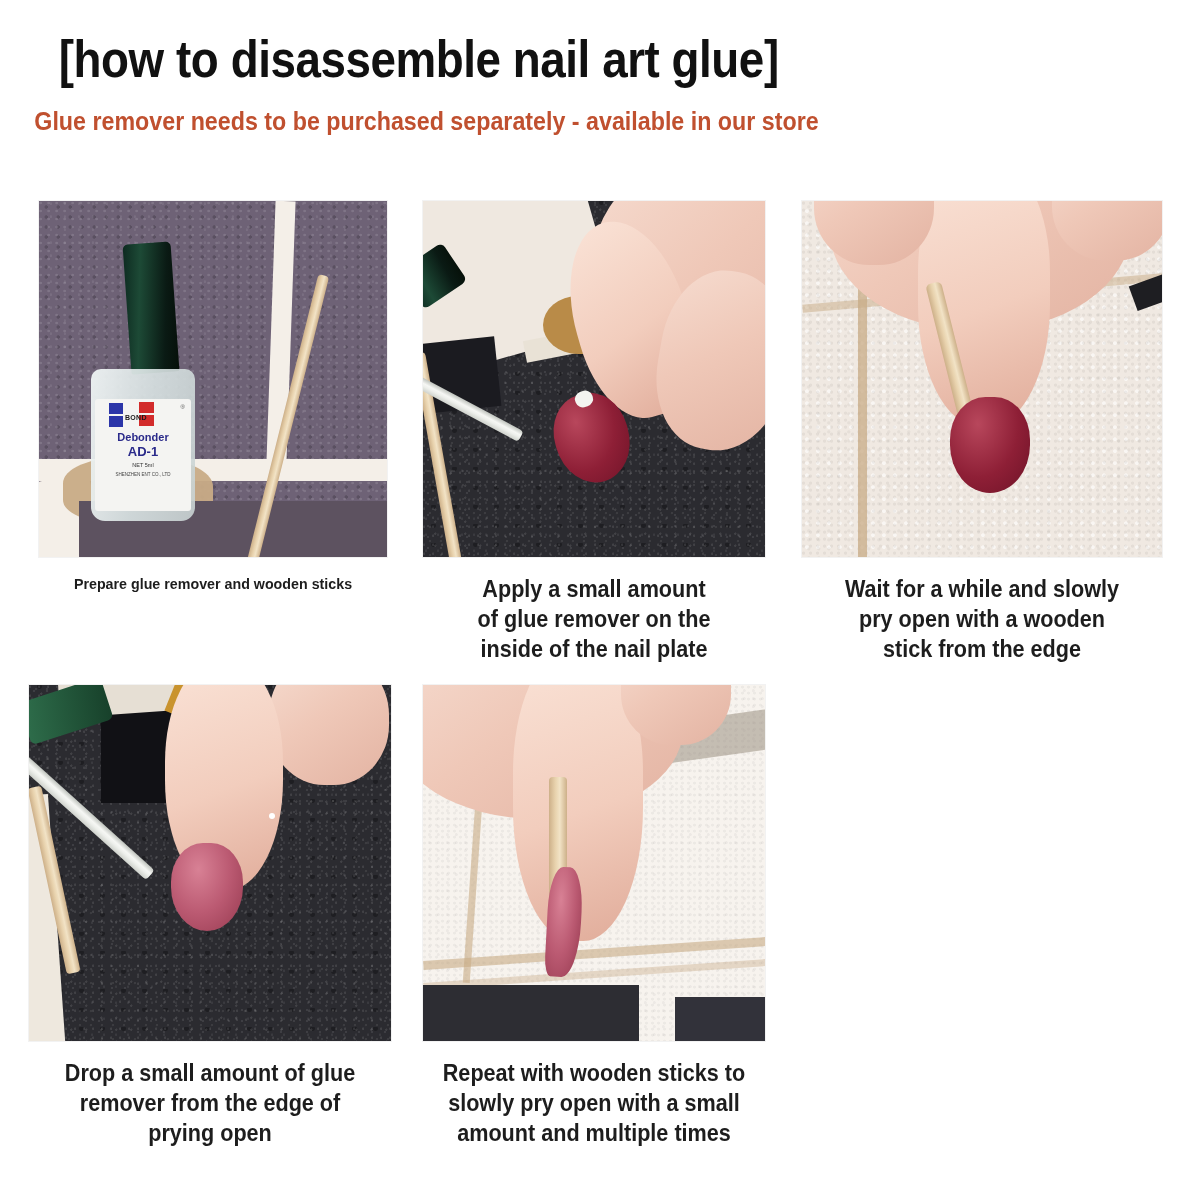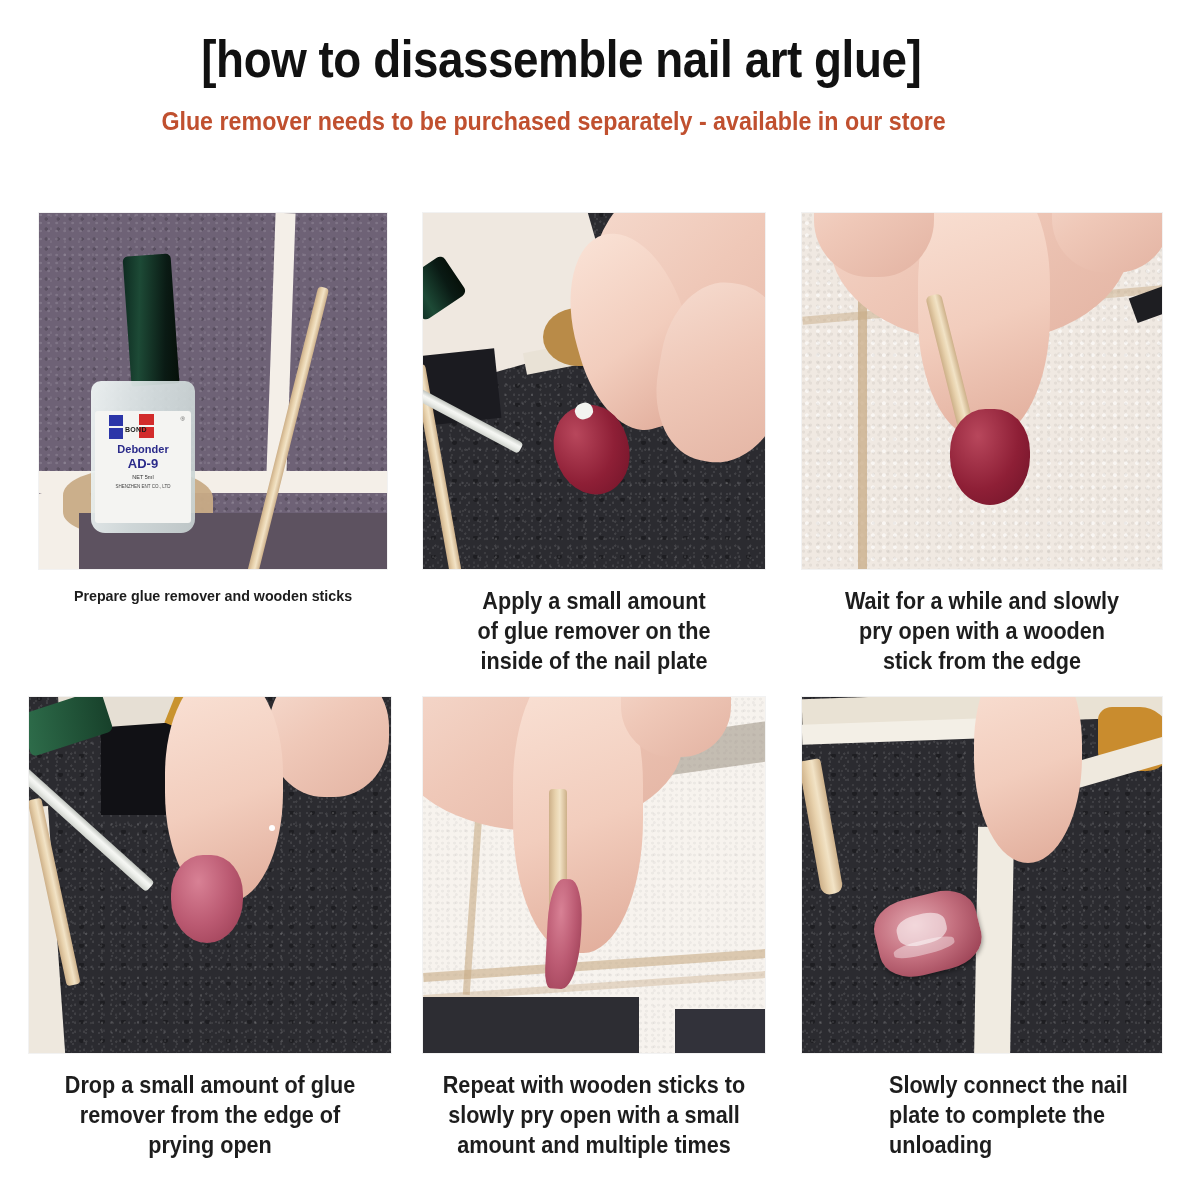--- a/index.html
+++ b/index.html
@@ -17,21 +17,21 @@
     width: 1200px;
     height: 1200px;
     background: #ffffff;
   }
 
   
   .header {
     position: absolute;
     top: 0; left: 0;
     width: 980px;
-    text-align: right;
+    text-align: left;
     padding-top: 30px;
   }
 
   .main-title {
     font-size: 52px;
     font-weight: bold;
     color: #111111;
     letter-spacing: -0.5px;
     line-height: 1.15;
     transform: scaleX(0.88);
@@ -46,21 +46,21 @@
     color: #C0502F;
     line-height: 1.2;
     transform: scaleX(0.93);
     transform-origin: center;
     white-space: nowrap;
   }
 
   
   .grid {
     position: absolute;
-    top: 212px;
+    top: 200px;
     left: 0;
     width: 1200px;
   }
 
   .row {
     position: relative;
     width: 1200px;
     height: 476px;
   }
   .row2 { height: 470px; }
@@ -239,21 +239,21 @@
           <div class="bottle-label" style="left:56px;top:198px;width:96px;height:112px;border-radius:3px;">
             <div style="position:relative;height:30px;">
               <div class="sq" style="left:14px;top:4px;width:14px;height:11px;background:#2b35a8;"></div>
               <div class="sq" style="left:14px;top:17px;width:14px;height:11px;background:#2b35a8;"></div>
               <div class="sq" style="left:44px;top:3px;width:15px;height:11px;background:#d22b2b;"></div>
               <div class="sq" style="left:44px;top:16px;width:15px;height:11px;background:#d22b2b;"></div>
               <div class="lbl-brand" style="position:absolute;left:30px;top:15px;">BOND</div>
               <div style="position:absolute;right:6px;top:5px;font-size:6px;color:#555;">®</div>
             </div>
             <div class="lbl-deb" style="margin-top:2px;">Debonder</div>
-            <div class="lbl-ad" style="margin-top:1px;">AD-9</div>
+            <div class="lbl-ad" style="margin-top:1px;">AD-1</div>
             <div class="lbl-net" style="margin-top:3px;">NET 5ml</div>
             <div class="lbl-co" style="margin-top:4px;">SHENZHEN ENT CO., LTD</div>
           </div>
         </div>
         <div class="caption cap-small" style="left:0;top:374px;width:350px;">Prepare glue remover and wooden sticks</div>
       </div>
 
       <div class="cell" style="left:801px;width:362px;">
         <div class="photo" style="width:362px;height:358px;">
           <div class="tex-cream"></div>
@@ -360,40 +360,15 @@
 
           <div style="position:absolute;left:240px;top:128px;width:6px;height:6px;background:#fff;border-radius:50%;"></div>
         </div>
         <div class="caption cap-big" style="left:0;top:374px;width:364px;">
           <div>Drop a small amount of glue</div>
           <div>remover from the edge of</div>
           <div>prying open</div>
         </div>
       </div>
 
-      <div class="cell" style="left:801px;width:362px;">
-        <div class="photo" style="width:362px;height:358px;">
-          <div class="tex-dark"></div>
-
-          <div style="position:absolute;left:0;top:-4px;width:362px;height:30px;background:#e9e2d4;transform:rotate(-2deg);"></div>
-          <div style="position:absolute;left:0;top:24px;width:210px;height:20px;background:#f3efe6;transform:rotate(-2deg);"></div>
-          <div style="position:absolute;left:174px;top:130px;width:36px;height:240px;background:#f0ebe1;transform:rotate(1deg);"></div>
-          <div style="position:absolute;left:296px;top:10px;width:70px;height:64px;background:#c98c2e;border-radius:20% 40% 30% 30%;"></div>
-          <div style="position:absolute;left:272px;top:52px;width:96px;height:26px;background:#efe9de;transform:rotate(-16deg);"></div>
-
-          <div class="stick" style="left:8px;top:62px;width:22px;height:136px;transform:rotate(-10deg);border-radius:4px 4px 9px 9px;"></div>
-
-          <div class="skin2" style="left:172px;top:-46px;width:108px;height:212px;border-radius:44% 44% 50% 50%;"></div>
-
-          <div style="position:absolute;left:74px;top:198px;width:104px;height:78px;border-radius:34% 34% 36% 36%;background:radial-gradient(ellipse at 40% 35%, #e3a8b0 0%, #c4707f 45%, #8f3347 100%);transform:rotate(-14deg);box-shadow:0 2px 5px rgba(0,0,0,.45);">
-            <div style="position:absolute;left:22px;top:18px;width:50px;height:30px;border-radius:40%;background:rgba(255,255,255,.55);"></div>
-            <div style="position:absolute;left:14px;top:44px;width:62px;height:14px;border-radius:40%;background:rgba(255,255,255,.40);"></div>
-          </div>
-        </div>
-        <div class="caption cap-big cap-left" style="left:88px;top:374px;width:290px;">
-          <div>Slowly connect the nail</div>
-          <div>plate to complete the</div>
-          <div>unloading</div>
-        </div>
-      </div>
     </div>
   </div>
 </div>
 
 </body></html>

